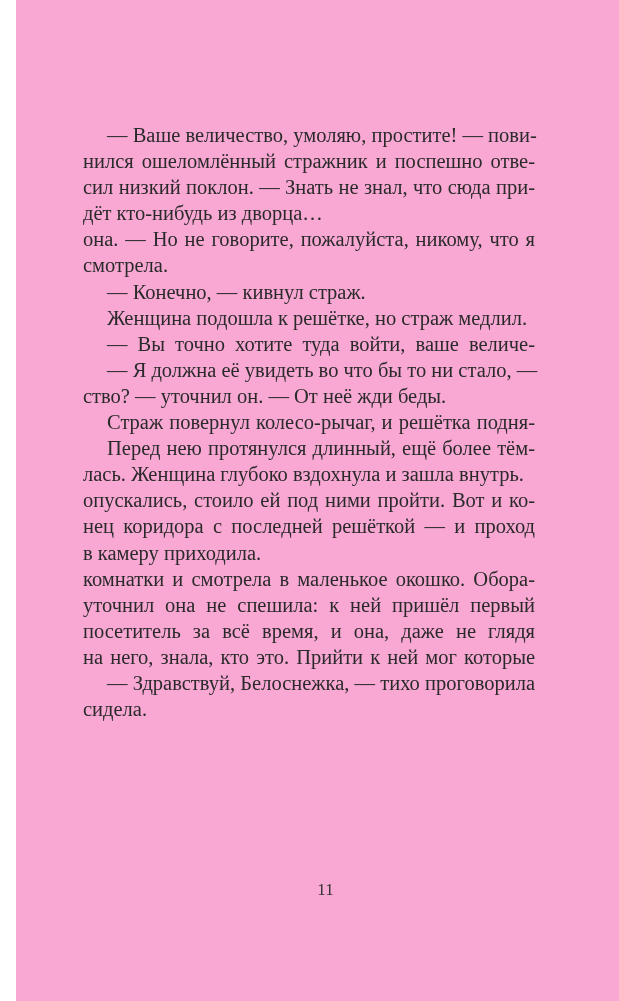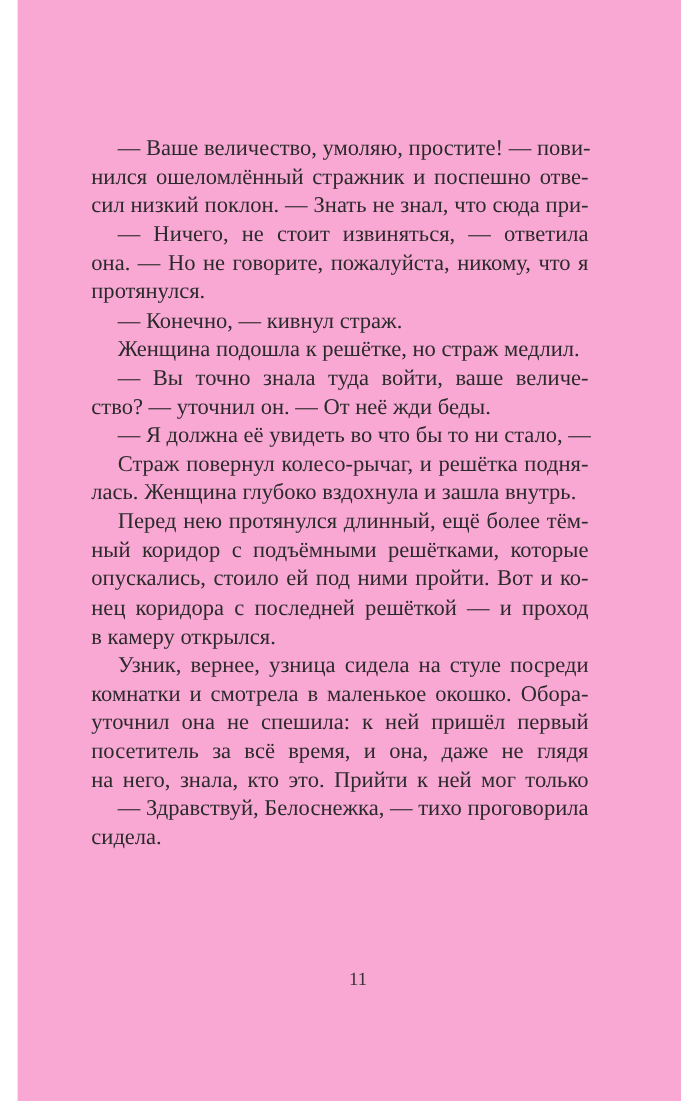--- a/index.html
+++ b/index.html
@@ -51,37 +51,35 @@
     }
   </style>
 </head>
 <body>
 
 <div class="page">
   <div class="text-block">
     <div class="line indent">— Ваше величество, умоляю, простите! — пови-</div>
     <div class="line">нился ошеломлённый стражник и поспешно отве-</div>
     <div class="line">сил низкий поклон. — Знать не знал, что сюда при-</div>
-    <div class="line indent">— Ничего, не стоит извиняться, — ответила</div>
+    <div class="line last">дёт кто-нибудь из дворца…</div>
     <div class="line">она. — Но не говорите, пожалуйста, никому, что я</div>
-    <div class="line last">протянулся.</div>
+    <div class="line last">смотрела.</div>
     <div class="line indent last">— Конечно, — кивнул страж.</div>
     <div class="line indent last">Женщина подошла к решётке, но страж медлил.</div>
-    <div class="line indent">— Вы точно знала туда войти, ваше величе-</div>
+    <div class="line indent">— Вы точно хотите туда войти, ваше величе-</div>
+    <div class="line indent">— Я должна её увидеть во что бы то ни стало, —</div>
     <div class="line last">ство? — уточнил он. — От неё жди беды.</div>
-    <div class="line indent">— Я должна её увидеть во что бы то ни стало, —</div>
     <div class="line indent">Страж повернул колесо-рычаг, и решётка подня-</div>
+    <div class="line indent">Перед нею протянулся длинный, ещё более тём-</div>
     <div class="line last">лась. Женщина глубоко вздохнула и зашла внутрь.</div>
-    <div class="line indent">Перед нею протянулся длинный, ещё более тём-</div>
-    <div class="line">ный коридор с подъёмными решётками, которые</div>
     <div class="line">опускались, стоило ей под ними пройти. Вот и ко-</div>
     <div class="line">нец коридора с последней решёткой — и проход</div>
-    <div class="line last">в камеру открылся.</div>
-    <div class="line indent">Узник, вернее, узница сидела на стуле посреди</div>
+    <div class="line last">в камеру приходила.</div>
     <div class="line">комнатки и смотрела в маленькое окошко. Обора-</div>
     <div class="line">уточнил она не спешила: к ней пришёл первый</div>
     <div class="line">посетитель за всё время, и она, даже не глядя</div>
-    <div class="line">на него, знала, кто это. Прийти к ней мог только</div>
+    <div class="line">на него, знала, кто это. Прийти к ней мог которые</div>
     <div class="line indent">— Здравствуй, Белоснежка, — тихо проговорила</div>
     <div class="line last">сидела.</div>
   </div>
   <div class="page-number">11</div>
 </div>
 
 </body></html>

